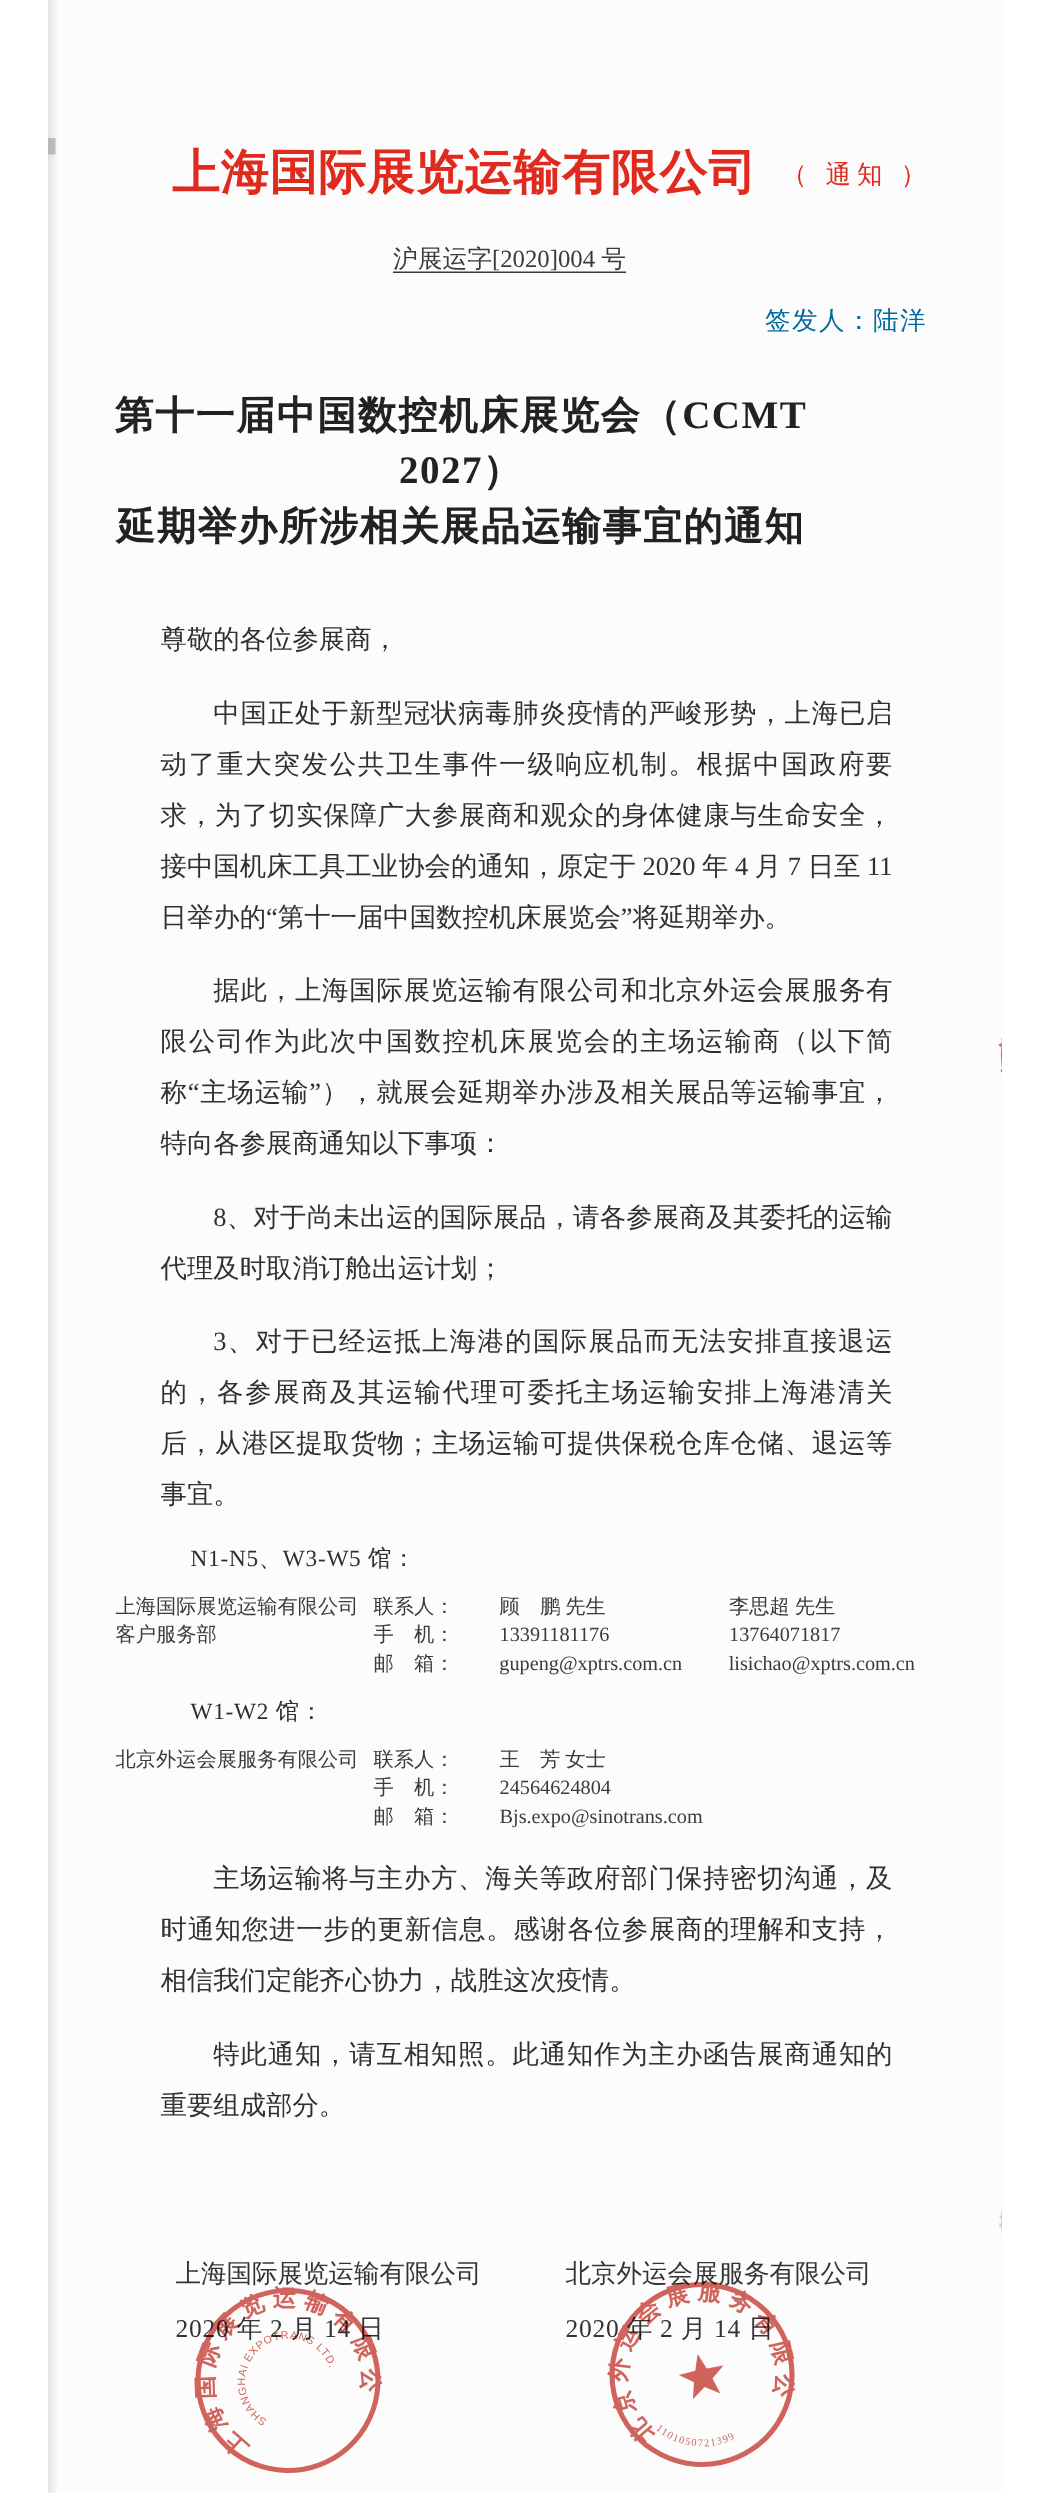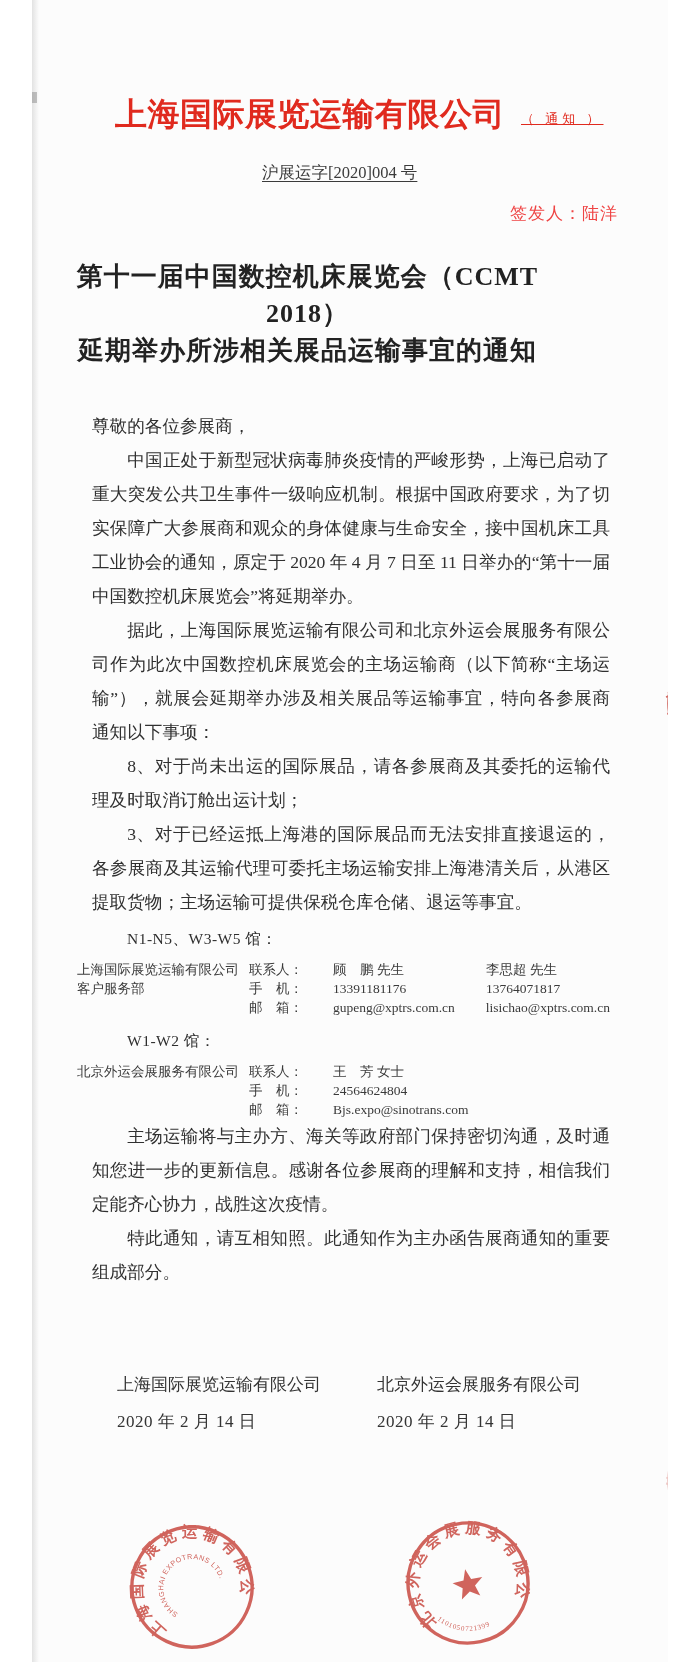--- a/index.html
+++ b/index.html
@@ -8,32 +8,32 @@
     background:#fcfcfc;overflow:hidden;
     font-family:"Liberation Serif","DejaVu Serif",serif;color:#333;
   }
   .edge-shade{position:absolute;left:0;top:0;width:7px;height:100%;
     background:linear-gradient(90deg,rgba(0,0,0,0.10),rgba(0,0,0,0));pointer-events:none;}
   .speck{position:absolute;left:0;top:92px;width:5px;height:11px;background:#8f8f8f;opacity:.55;}
 
   
   .header{padding:96px 0 0 83px;display:flex;align-items:flex-end;gap:16px;}
   .header .company{font-size:32px;font-weight:bold;color:var(--red,#e02a1e);letter-spacing:.5px;line-height:36px;}
-  .header .tag{font-size:13px;color:var(--red,#e02a1e);letter-spacing:4px;padding-bottom:4px;white-space:nowrap;text-decoration:underline;}
+  .header .tag{font-size:17px;color:var(--red,#e02a1e);letter-spacing:4px;padding-bottom:4px;white-space:nowrap;}
   .doc-no{margin:30px 0 0 230px;width:fit-content;font-size:16.5px;color:#3b3b3b;
     text-decoration:underline;text-underline-offset:3px;}
-  .issuer{margin:18px 0 0 478px;width:fit-content;font-size:17px;color:#ef4444;letter-spacing:1px;}
+  .issuer{margin:18px 0 0 478px;width:fit-content;font-size:17px;color:#0369a1;letter-spacing:1px;}
 
   
   .title{margin-top:33px;padding-right:85px;text-align:center;font-weight:bold;
     font-size:26px;line-height:37px;color:#222;letter-spacing:1px;}
 
   
   .body{margin:40px 58px 0 60px;font-size:17.6px;line-height:34px;text-align:justify;color:#303030;}
-  .body p{margin:0;}
+  .body p{margin:15px;}
   .indent{text-indent:2em;}
   .mt12{margin-top:12px;}
   .mt7{margin-top:7px;}
   .mt24{margin-top:24px;}
 
   .hall{margin:8px 0 0 35px;font-size:15.5px;line-height:24px;color:#2e2e2e;letter-spacing:.5px;}
   .contact-block{margin:9px 0 0 -15px;font-size:13.5px;line-height:19px;color:#3a3a3a;text-align:left;}
   .crow{display:flex;}
   .c1{width:172px;}
   .c2{width:84px;}
@@ -58,21 +58,21 @@
   <div class="speck"></div>
 
   <div class="header">
     <span class="company">上海国际展览运输有限公司</span>
     <span class="tag">（ 通知 ）</span>
   </div>
   <div class="doc-no">沪展运字[2020]004 号</div>
   <div class="issuer">签发人：陆洋</div>
 
   <div class="title">
-    <div>第十一届中国数控机床展览会（CCMT 2018）</div>
+    <div>第十一届中国数控机床展览会（CCMT 2027）</div>
     <div>延期举办所涉相关展品运输事宜的通知</div>
   </div>
 
   <div class="body">
     <p>尊敬的各位参展商，</p>
     <p class="indent">中国正处于新型冠状病毒肺炎疫情的严峻形势，上海已启动了重大突发公共卫生事件一级响应机制。根据中国政府要求，为了切实保障广大参展商和观众的身体健康与生命安全，接中国机床工具工业协会的通知，原定于 2020 年 4 月 7 日至 11 日举办的“第十一届中国数控机床展览会”将延期举办。</p>
     <p class="indent mt12">据此，上海国际展览运输有限公司和北京外运会展服务有限公司作为此次中国数控机床展览会的主场运输商（以下简称“主场运输”），就展会延期举办涉及相关展品等运输事宜，特向各参展商通知以下事项：</p>
     <p class="indent">8、对于尚未出运的国际展品，请各参展商及其委托的运输代理及时取消订舱出运计划；</p>
     <p class="indent mt24">3、对于已经运抵上海港的国际展品而无法安排直接退运的，各参展商及其运输代理可委托主场运输安排上海港清关后，从港区提取货物；主场运输可提供保税仓库仓储、退运等事宜。</p>
 

